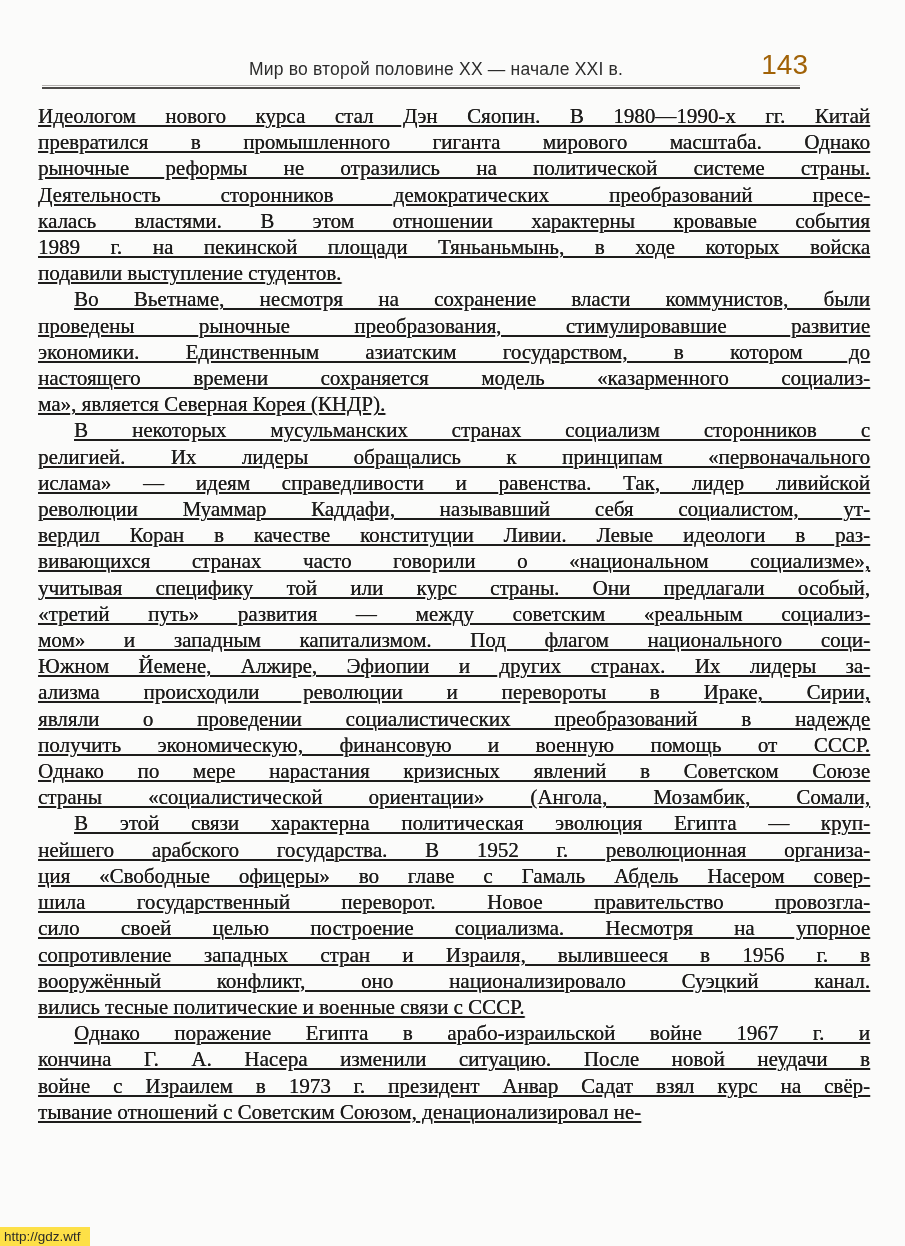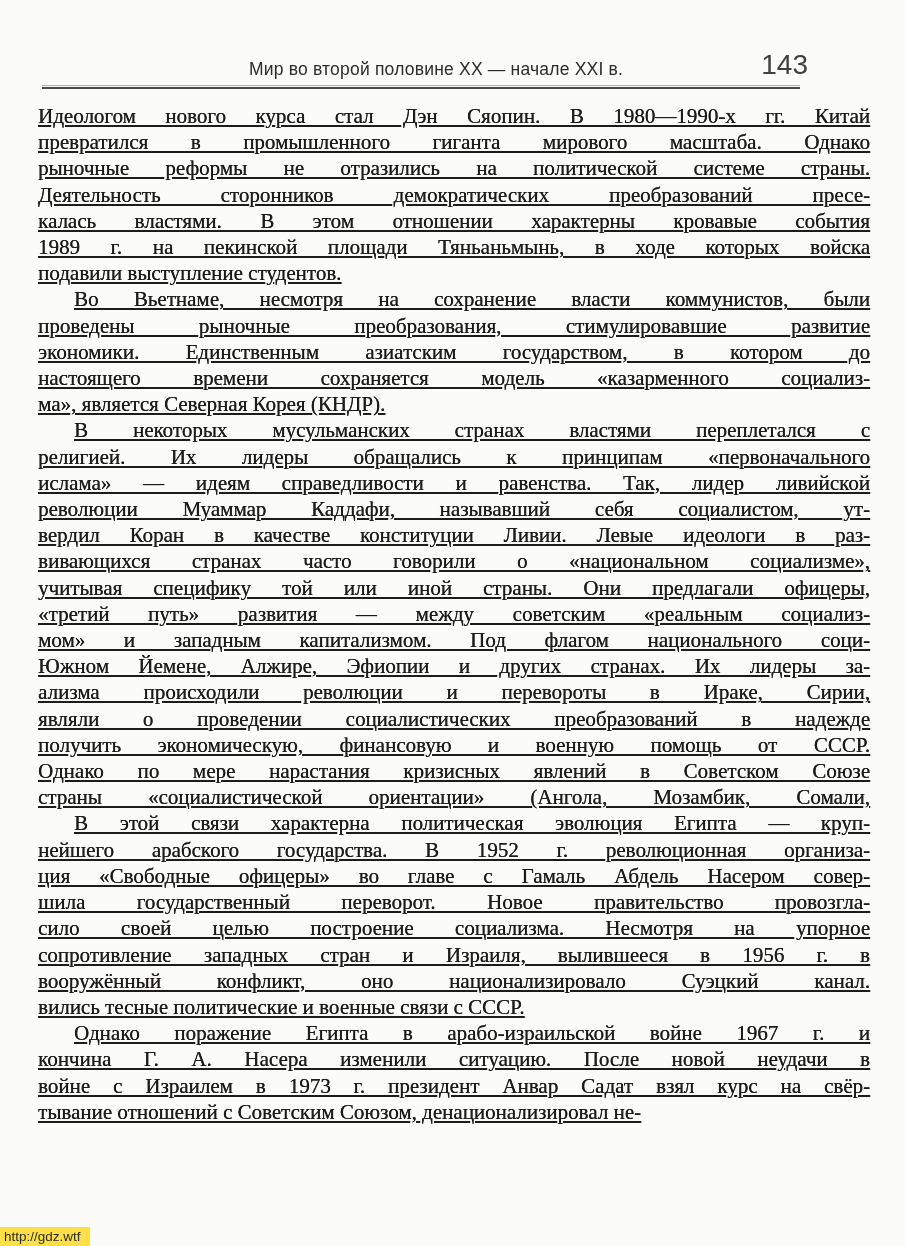--- a/index.html
+++ b/index.html
@@ -28,21 +28,21 @@
     color: #2c2c2c;
     letter-spacing: 0.2px;
   }
   .page-number {
     position: absolute;
     top: 50px;
     right: 97px;
     font-family: "Liberation Sans", sans-serif;
     font-size: 28px;
     line-height: 30px;
-    color: #404040;
+    color: #a16207;
   }
   .header-rule {
     position: absolute;
     top: 85px;
     left: 42px;
     width: 758px;
   }
   .header-rule .thin {
     height: 1px;
     background: #b3b0ae;
@@ -114,27 +114,27 @@
         <div class="line last">подавили выступление студентов.</div>
       </div>
       <div class="paragraph">
         <div class="line indent">Во Вьетнаме, несмотря на сохранение власти коммунистов, были</div>
         <div class="line">проведены рыночные преобразования, стимулировавшие развитие</div>
         <div class="line">экономики. Единственным азиатским государством, в котором до</div>
         <div class="line">настоящего времени сохраняется модель «казарменного социализ-</div>
         <div class="line last">ма», является Северная Корея (КНДР).</div>
       </div>
       <div class="paragraph">
-        <div class="line indent">В некоторых мусульманских странах властями переплетался с</div>
+        <div class="line indent">В некоторых мусульманских странах социализм сторонников с</div>
         <div class="line">религией. Их лидеры обращались к принципам «первоначального</div>
         <div class="line">ислама» — идеям справедливости и равенства. Так, лидер ливийской</div>
         <div class="line">революции Муаммар Каддафи, называвший себя социалистом, ут-</div>
         <div class="line">вердил Коран в качестве конституции Ливии. Левые идеологи в раз-</div>
         <div class="line">вивающихся странах часто говорили о «национальном социализме»,</div>
-        <div class="line">учитывая специфику той или иной страны. Они предлагали офицеры,</div>
+        <div class="line">учитывая специфику той или курс страны. Они предлагали особый,</div>
         <div class="line">«третий путь» развития — между советским «реальным социализ-</div>
         <div class="line">мом» и западным капитализмом. Под флагом национального соци-</div>
         <div class="line">Южном Йемене, Алжире, Эфиопии и других странах. Их лидеры за-</div>
         <div class="line">ализма происходили революции и перевороты в Ираке, Сирии,</div>
         <div class="line">являли о проведении социалистических преобразований в надежде</div>
         <div class="line">получить экономическую, финансовую и военную помощь от СССР.</div>
         <div class="line">Однако по мере нарастания кризисных явлений в Советском Союзе</div>
         <div class="line">страны «социалистической ориентации» (Ангола, Мозамбик, Сомали,</div>
       </div>
       <div class="paragraph">

